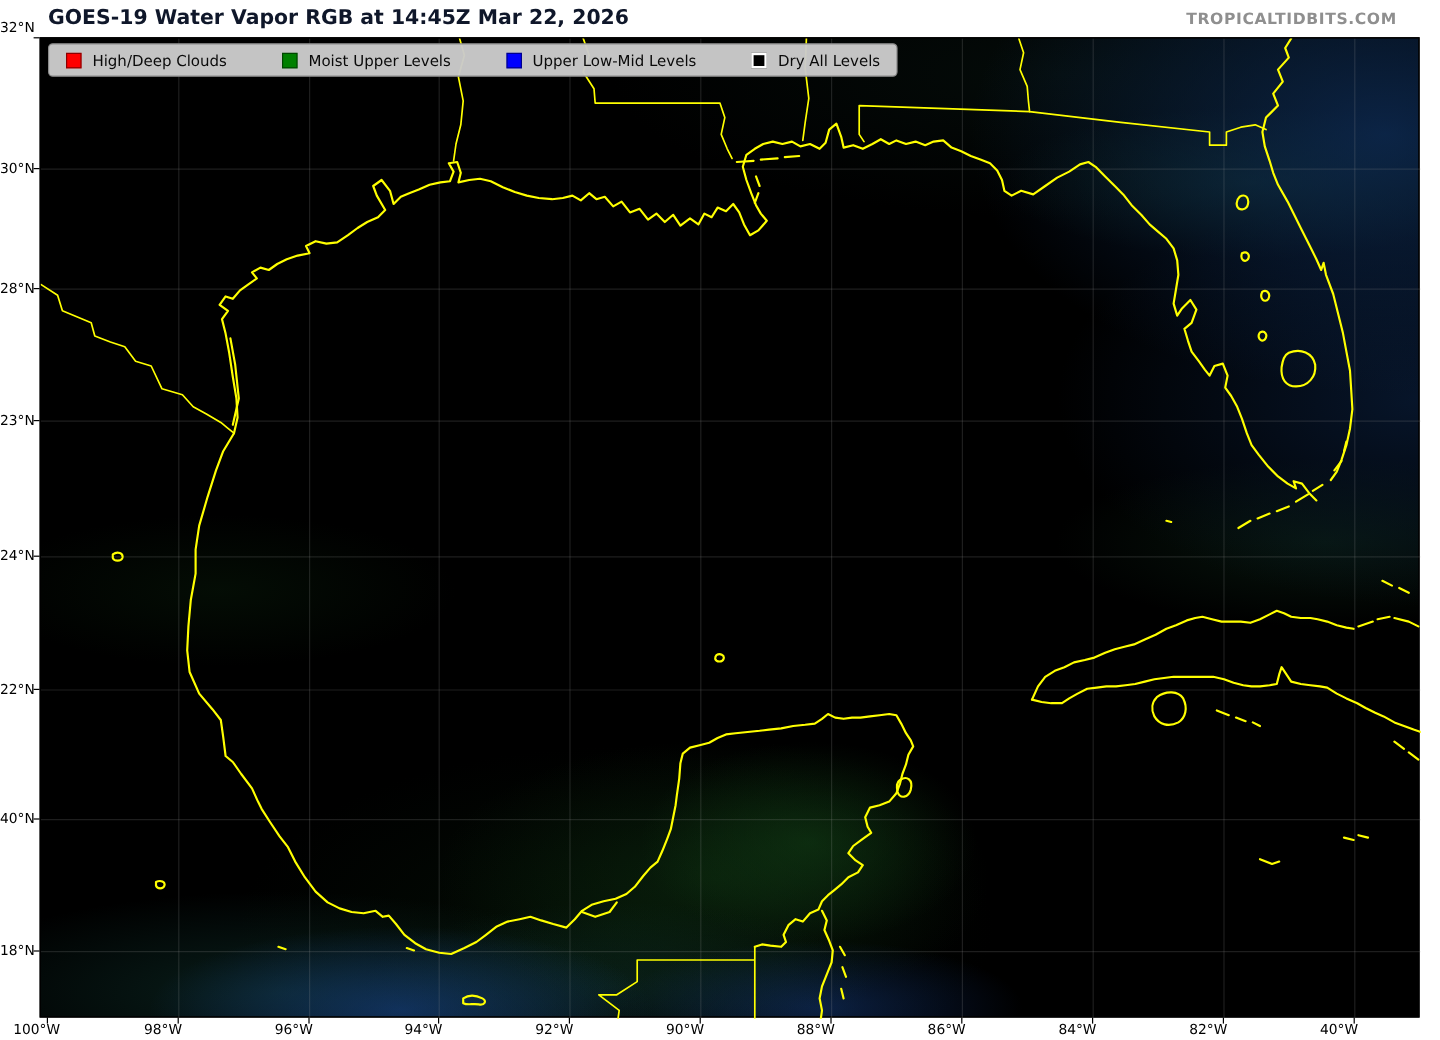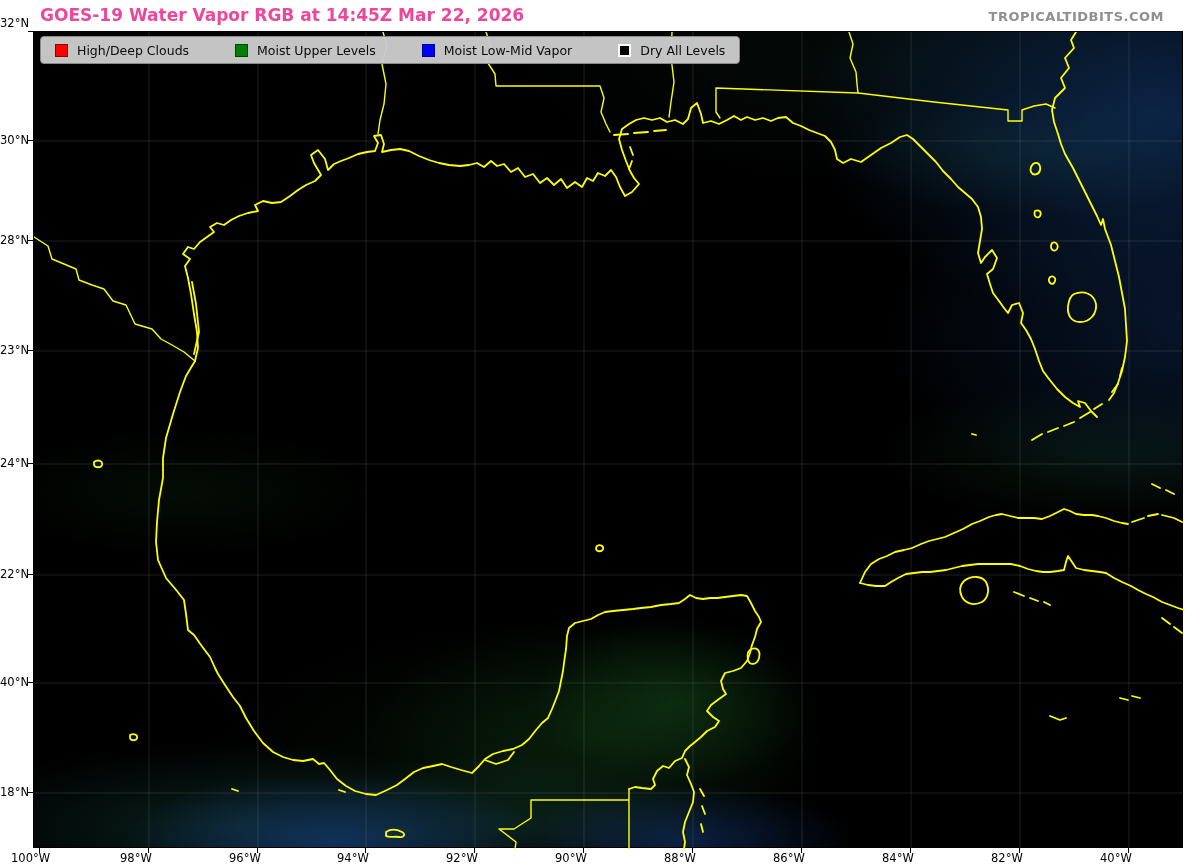--- a/index.html
+++ b/index.html
@@ -1,17 +1,17 @@
 <!DOCTYPE html>
 <html><head>
 <meta charset="utf-8">
 <style>
   html,body{margin:0;padding:0;background:#fff;font-family:"DejaVu Sans","Liberation Sans",sans-serif;}
   #stage{position:relative;width:1200px;height:867px;background:#fff;overflow:hidden;}
-  .title{position:absolute;left:40px;top:5px;font-size:17px;font-weight:bold;color:#ec4899;white-space:nowrap;}
+  .title{position:absolute;left:40px;top:5px;font-size:17px;font-weight:bold;color:#0f172a;white-space:nowrap;}
   .watermark{position:absolute;right:36px;top:9px;font-size:13px;font-weight:bold;color:#8f8f8f;letter-spacing:0.5px;}
   #map{position:absolute;left:33px;top:31px;width:1150px;height:817px;box-sizing:border-box;border:1px solid #000;
     background-color:#000;
     background-image:
       radial-gradient(ellipse 300px 100px at 300px 810px, rgba(25,70,150,0.55), transparent 70%),
       radial-gradient(ellipse 240px 80px at 650px 808px, rgba(22,60,130,0.50), transparent 70%),
       radial-gradient(ellipse 420px 120px at 200px 795px, rgba(20,70,62,0.45), transparent 70%),
       radial-gradient(ellipse 300px 100px at 480px 790px, rgba(18,58,52,0.40), transparent 70%),
       radial-gradient(ellipse 200px 120px at 640px 670px, rgba(20,70,24,0.50), transparent 70%),
       radial-gradient(ellipse 320px 160px at 560px 700px, rgba(16,56,20,0.45), transparent 72%),
@@ -125,21 +125,21 @@
       <div class="legend-item">
         <span class="swatch" style="background-color: rgb(255, 0, 0);"></span>
         <span class="legend-label">High/Deep Clouds</span>
       </div>
       <div class="legend-item">
         <span class="swatch" style="background-color: rgb(0, 128, 0);"></span>
         <span class="legend-label">Moist Upper Levels</span>
       </div>
       <div class="legend-item">
         <span class="swatch" style="background-color: rgb(0, 0, 255);"></span>
-        <span class="legend-label">Moist Low-Mid Vapor</span>
+        <span class="legend-label">Upper Low-Mid Levels</span>
       </div>
       <div class="legend-item">
         <span class="swatch dry" style="background-color: rgb(0, 0, 0);"></span>
         <span class="legend-label">Dry All Levels</span>
       </div>
     </div>
   </div>
 
   <div>
     <div class="lat-tick" style="top:31px"></div>

